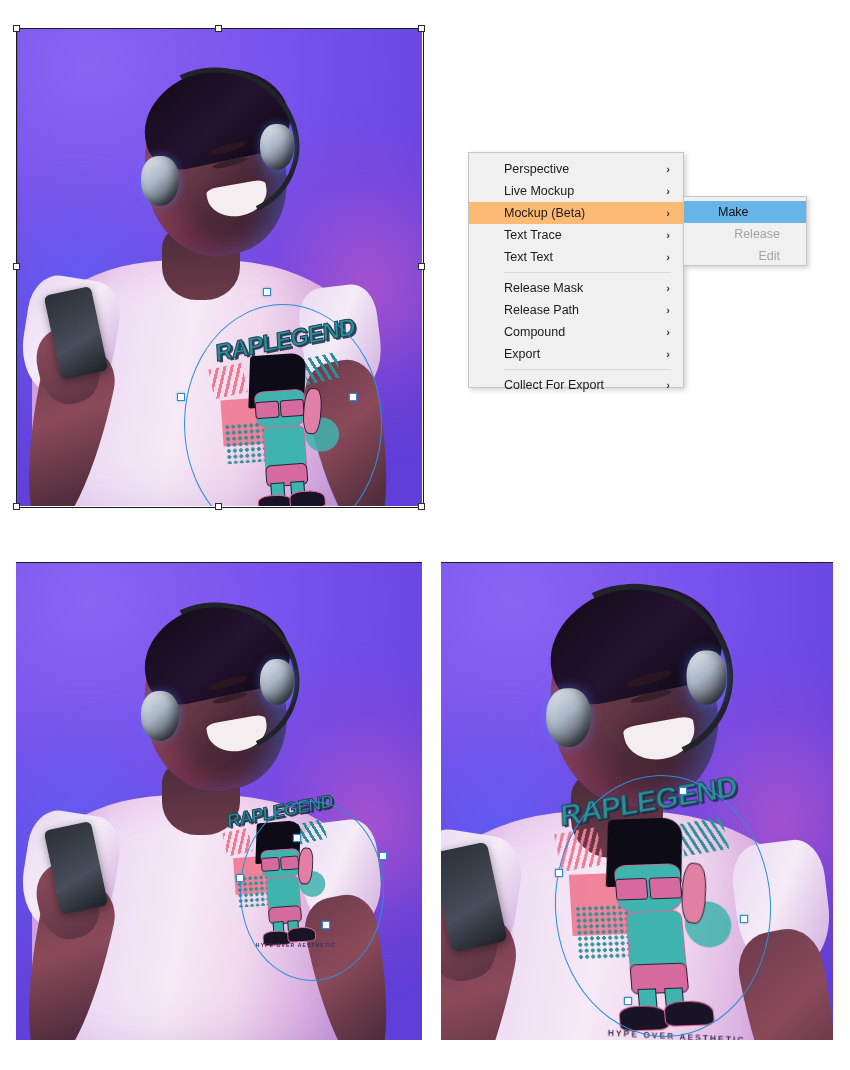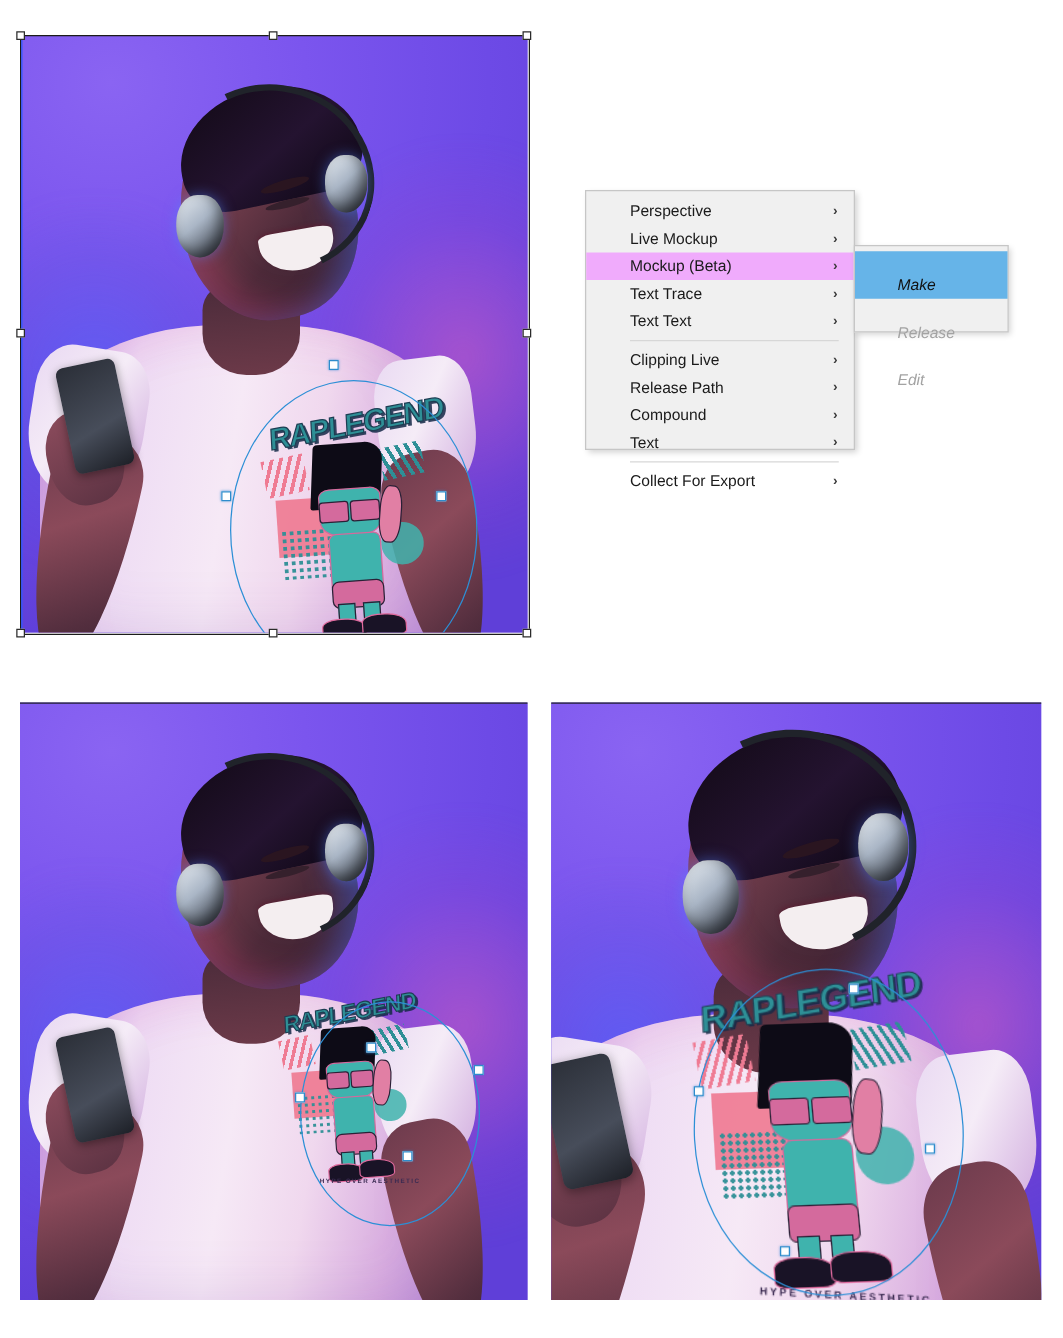--- a/index.html
+++ b/index.html
@@ -153,38 +153,38 @@
   .ctxMenu{
     position:absolute;background:#f0f0f0;border:1px solid #c6c6c6;
     box-shadow:2px 2px 5px rgba(0,0,0,.18);
     padding:5px 0;box-sizing:border-box;
   }
   .ctxItem{
     position:relative;display:flex;align-items:center;
     height:22px;padding:0 10px 0 35px;
     font-size:12.5px;color:#1a1a1a;cursor:default;white-space:nowrap;
   }
-  .ctxItem.sel{background:#f0abfc;}
+  .ctxItem.sel{background:#fdba74;}
   .ctxItem .arw{
     position:absolute;right:13px;top:50%;transform:translateY(-50%);
     font-size:11px;color:#3a3a3a;font-weight:bold;
   }
   .ctxSep{height:1px;background:#d7d7d7;margin:4px 12px 4px 35px;}
 
   .subMenu{
     position:absolute;background:#f0f0f0;border:1px solid #c6c6c6;
     box-shadow:2px 2px 5px rgba(0,0,0,.18);
     padding:4px 0;box-sizing:border-box;
   }
   .subItem{
-    display:flex;align-items:center;height:22px;padding:16px 26px 0 34px;
-    font-size:12.5px;color:#1a1a1a;white-space:nowrap;cursor:default;font-style:italic;
+    display:flex;align-items:center;height:22px;padding:0 26px 0 34px;
+    font-size:12.5px;color:#1a1a1a;white-space:nowrap;cursor:default;
   }
   .subItem.sel{background:#66b4e8;color:#111;}
-  .subItem.dis{color:#a3a3a3;}
+  .subItem.dis{color:#a3a3a3;justify-content:flex-end;}
 </style>
 </head>
 <body>
 
 <div class="panel" style="left:16px;top:28px;width:406px;height:478px;">
   <div class="bg"></div>
   <div class="glowL"></div>
   <div class="glowR"></div>
 
   <div class="figure">
@@ -249,21 +249,21 @@
 <div class="handle" style="left:13px;  top:263px;"></div>
 <div class="handle" style="left:418px; top:263px;"></div>
 <div class="handle" style="left:13px;  top:503px;"></div>
 <div class="handle" style="left:215px; top:503px;"></div>
 <div class="handle" style="left:418px; top:503px;"></div>
 
 <div class="handleB" style="left:263px;top:288px;"></div>
 <div class="handleB" style="left:177px;top:393px;"></div>
 <div class="handleB" style="left:349px;top:393px;"></div>
 
-<div class="ctxMenu" style="left:468px;top:152px;width:216px;height:208px;">
+<div class="ctxMenu" style="left:468px;top:152px;width:216px;height:236px;">
 
   <div class="ctxItem">
     <span>Perspective</span>
     <span class="arw">›</span>
   </div>
 
   <div class="ctxItem">
     <span>Live Mockup</span>
     <span class="arw">›</span>
   </div>
@@ -279,36 +279,36 @@
   </div>
 
   <div class="ctxItem">
     <span>Text Text</span>
     <span class="arw">›</span>
   </div>
 
   <div class="ctxSep"></div>
 
   <div class="ctxItem">
-    <span>Clipping Live</span>
+    <span>Release Mask</span>
     <span class="arw">›</span>
   </div>
 
   <div class="ctxItem">
     <span>Release Path</span>
     <span class="arw">›</span>
   </div>
 
   <div class="ctxItem">
     <span>Compound</span>
     <span class="arw">›</span>
   </div>
 
   <div class="ctxItem">
-    <span>Text</span>
+    <span>Export</span>
     <span class="arw">›</span>
   </div>
 
   <div class="ctxSep"></div>
 
   <div class="ctxItem">
     <span>Collect For Export</span>
     <span class="arw">›</span>
   </div>
 </div>

